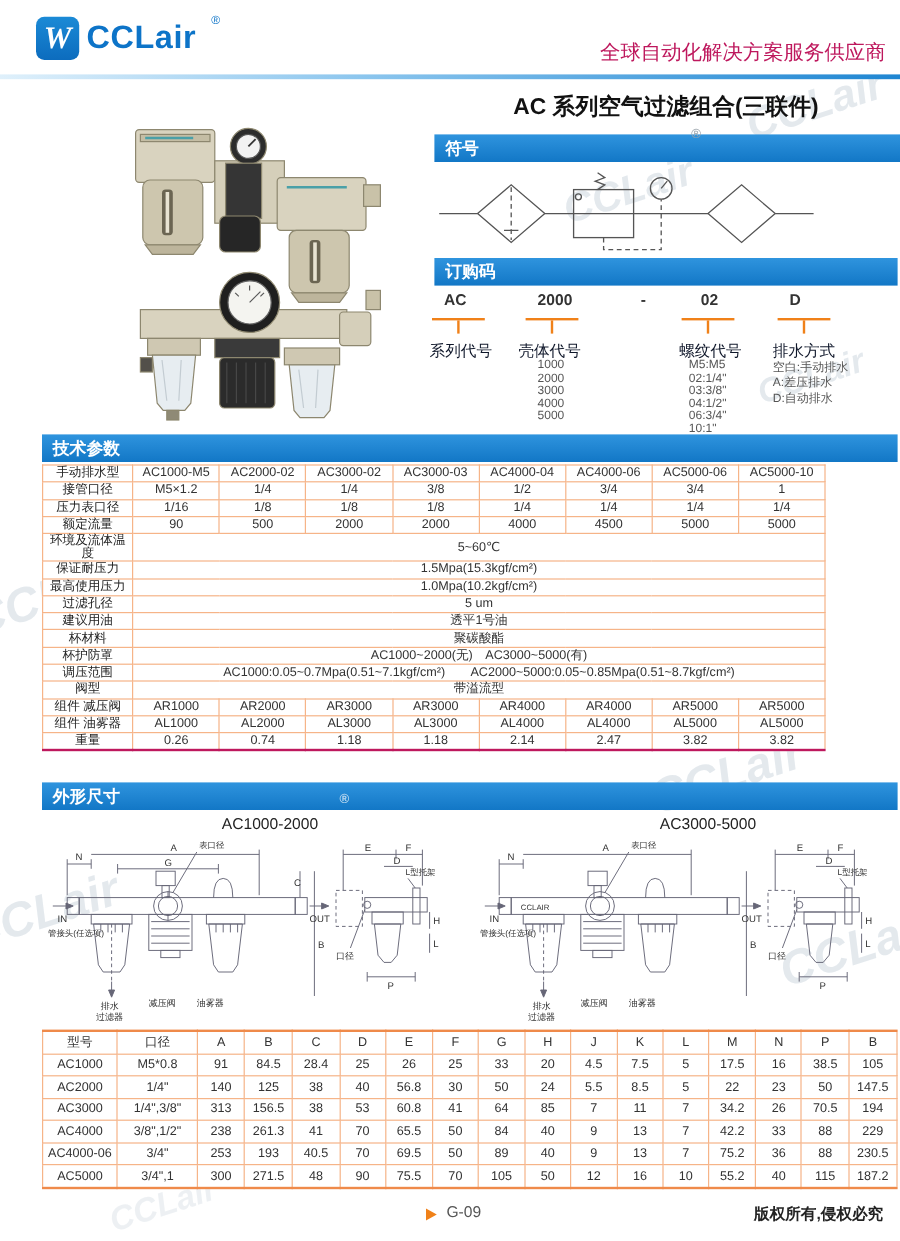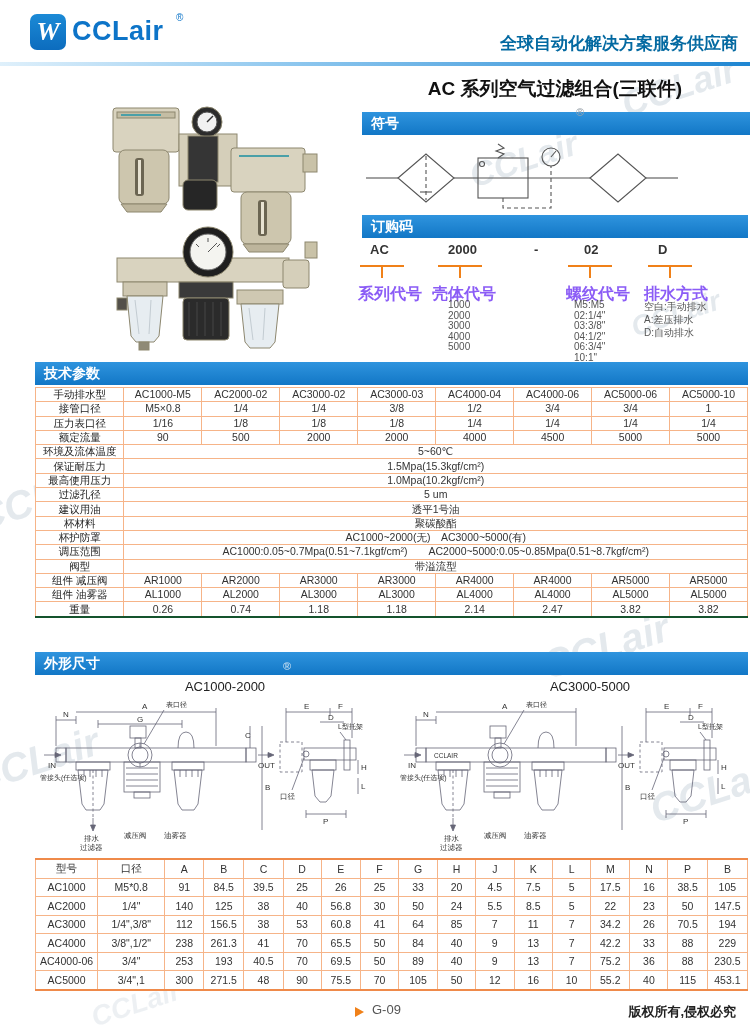--- a/index.html
+++ b/index.html
@@ -5,42 +5,42 @@
   html,body{margin:0;padding:0}
   body{width:750px;height:1034px;position:relative;background:#fff;overflow:hidden;
        font-family:"Liberation Sans","DejaVu Sans",sans-serif;color:#222}
   
   .hdr{position:absolute;left:0;top:0;width:750px;height:66px;background:#fff}
   .logo-box{position:absolute;left:30px;top:14px;width:36px;height:36px;border-radius:7px;
             background:linear-gradient(#1b8ad6,#0c6cbe);display:flex;align-items:center;justify-content:center}
   .logo-w{color:#fff;font-size:26px;font-style:italic;font-weight:bold;font-family:"Liberation Serif",serif;line-height:1}
   .logo-txt{position:absolute;left:72px;top:16px;font-size:27px;font-weight:bold;color:#0d74c8;letter-spacing:.5px}
   .logo-reg{position:absolute;left:176px;top:12px;font-size:10px;color:#0d74c8}
-  .tagline{position:absolute;right:12px;top:32px;font-size:17px;font-weight:bold;color:#0369a1}
+  .tagline{position:absolute;right:12px;top:32px;font-size:17px;font-weight:normal;color:#be185d}
   .hdr-line{position:absolute;left:0;top:62px;width:750px;height:4px;
             background:linear-gradient(90deg,#dff0fb,#8cc6ee 40%,#1f86d2)}
   .page-title{position:absolute;left:380px;top:76px;width:350px;text-align:center;
               font-size:19px;font-weight:bold;color:#111}
   
   .bar{position:absolute;height:23px;background:linear-gradient(#2f94de,#1277c6);color:#fff;
        font-weight:bold;font-size:14px;line-height:23px;padding-left:9px;box-sizing:border-box}
   .reg-mark{position:absolute;font-size:11px;color:#9aa3ab}
   .reg-on-bar{color:#bcd9ef}
   
   .oc{position:absolute;left:362px;top:112px;width:386px;height:250px}
   .oc .code{position:absolute;top:130px;font-size:13px;font-weight:bold;color:#333}
   .tmark{position:absolute;top:153px;height:14px}
   .tmark .h{position:absolute;left:0;top:0;width:44px;height:2px;background:#f08119}
   .tmark .v{position:absolute;left:21px;top:2px;width:2px;height:11px;background:#f08119}
-  .gl{position:absolute;top:172px;font-size:16px;font-weight:bold;color:#8b5cf6}
+  .gl{position:absolute;top:172px;font-size:13px;font-weight:normal;color:#0f172a}
   .olist{position:absolute;top:188px;font-size:10px;color:#555;line-height:10.5px;white-space:pre-line}
   
   table{border-collapse:collapse;position:absolute;background:#fff}
-  #tech-table{left:35px;top:387px;width:713px;font-size:10.5px;
-              border-top:1px solid #f6b488;border-bottom:2px solid #14532d}
+  #tech-table{left:35px;top:387px;width:653px;font-size:10.5px;
+              border-top:1px solid #f6b488;border-bottom:2px solid #be185d}
   #tech-table td{border:1px solid #f6b488;text-align:center;height:13.3px;padding:0 1px;color:#333;line-height:1.05}
   #tech-table td.lbl{width:90px;color:#222}
   #dim-table{left:35px;top:858px;width:713px;font-size:10.5px;
              border-top:2px solid #ef8a4a;border-bottom:2px solid #ef8a4a}
   #dim-table th,#dim-table td{border:1px solid #f6b488;text-align:center;height:17.5px;
              padding:0 1px;color:#333;font-weight:normal}
   
   .draw-title{position:absolute;top:679px;font-size:13px;color:#222;text-align:center}
   
   .wm{position:absolute;font-weight:bold;font-style:italic;color:#9fb2c2;opacity:.28;
@@ -213,21 +213,21 @@
         <td style="width: 77px;">AC2000-02</td>
         <td style="width: 77px;">AC3000-02</td>
         <td style="width: 77px;">AC3000-03</td>
         <td style="width: 77px;">AC4000-04</td>
         <td style="width: 77px;">AC4000-06</td>
         <td style="width: 77px;">AC5000-06</td>
         <td style="width: 77px;">AC5000-10</td>
       </tr>
       <tr>
         <td class="lbl">接管口径</td>
-        <td style="width: 77px;">M5×0.8</td>
+        <td style="width: 77px;">M5×1.2</td>
         <td style="width: 77px;">1/4</td>
         <td style="width: 77px;">1/4</td>
         <td style="width: 77px;">3/8</td>
         <td style="width: 77px;">1/2</td>
         <td style="width: 77px;">3/4</td>
         <td style="width: 77px;">3/4</td>
         <td style="width: 77px;">1</td>
       </tr>
       <tr>
         <td class="lbl">压力表口径</td>
@@ -521,21 +521,21 @@
         <th style="width: 38.8px;">P</th>
         <th style="width: 38.8px;">B</th>
       </tr>
     </thead>
   <tbody id="dim-body">
       <tr>
         <td>AC1000</td>
         <td>M5*0.8</td>
         <td>91</td>
         <td>84.5</td>
-        <td>39.5</td>
+        <td>28.4</td>
         <td>25</td>
         <td>26</td>
         <td>25</td>
         <td>33</td>
         <td>20</td>
         <td>4.5</td>
         <td>7.5</td>
         <td>5</td>
         <td>17.5</td>
         <td>16</td>
@@ -557,21 +557,21 @@
         <td>8.5</td>
         <td>5</td>
         <td>22</td>
         <td>23</td>
         <td>50</td>
         <td>147.5</td>
       </tr>
       <tr>
         <td>AC3000</td>
         <td>1/4",3/8"</td>
-        <td>112</td>
+        <td>313</td>
         <td>156.5</td>
         <td>38</td>
         <td>53</td>
         <td>60.8</td>
         <td>41</td>
         <td>64</td>
         <td>85</td>
         <td>7</td>
         <td>11</td>
         <td>7</td>
@@ -628,20 +628,20 @@
         <td>75.5</td>
         <td>70</td>
         <td>105</td>
         <td>50</td>
         <td>12</td>
         <td>16</td>
         <td>10</td>
         <td>55.2</td>
         <td>40</td>
         <td>115</td>
-        <td>453.1</td>
+        <td>187.2</td>
       </tr>
     </tbody>
 </table>
 
 <div class="foot-arrow"></div>
 <span class="foot-page">G-09</span>
 <span class="foot-copy">版权所有,侵权必究</span>
 
 </body></html>

